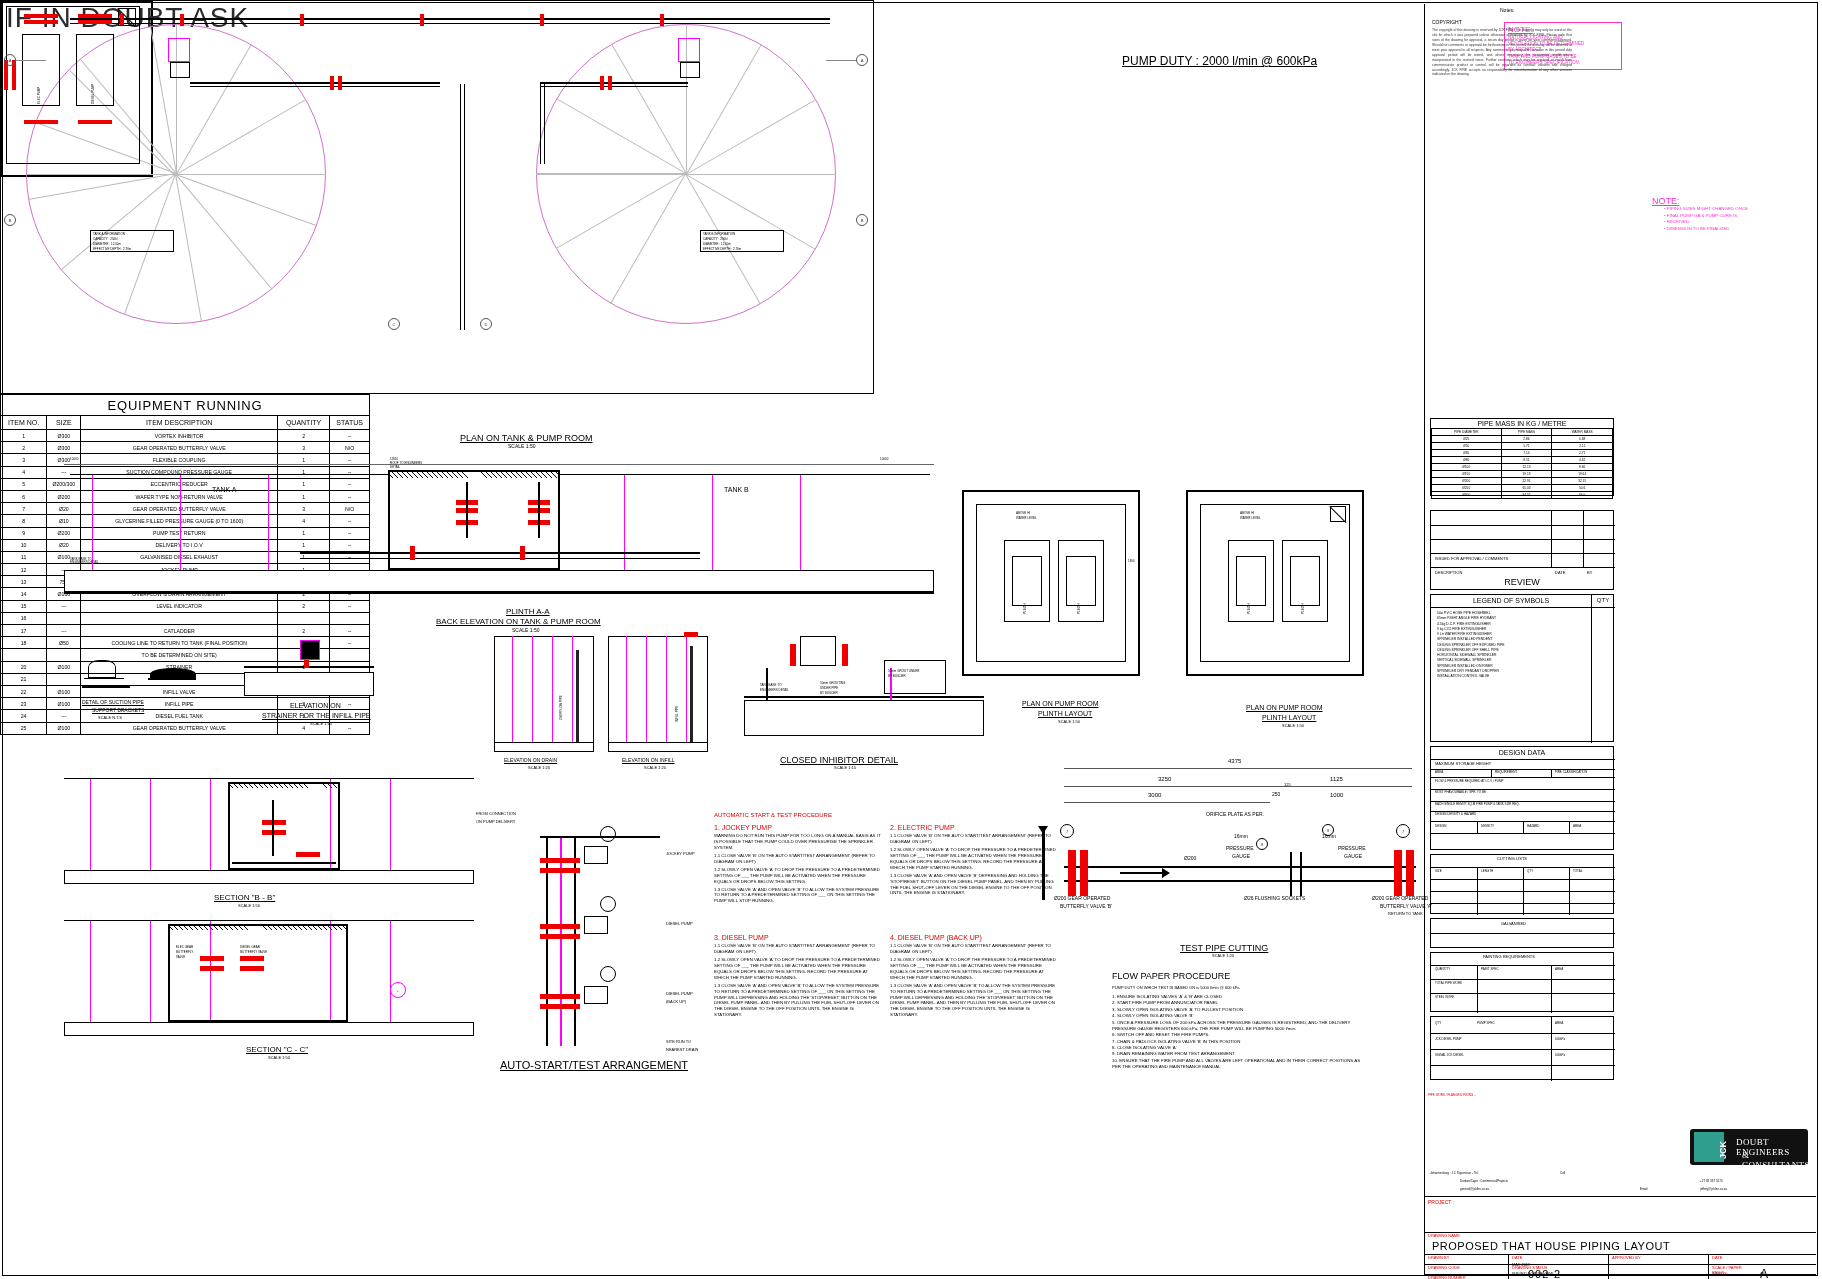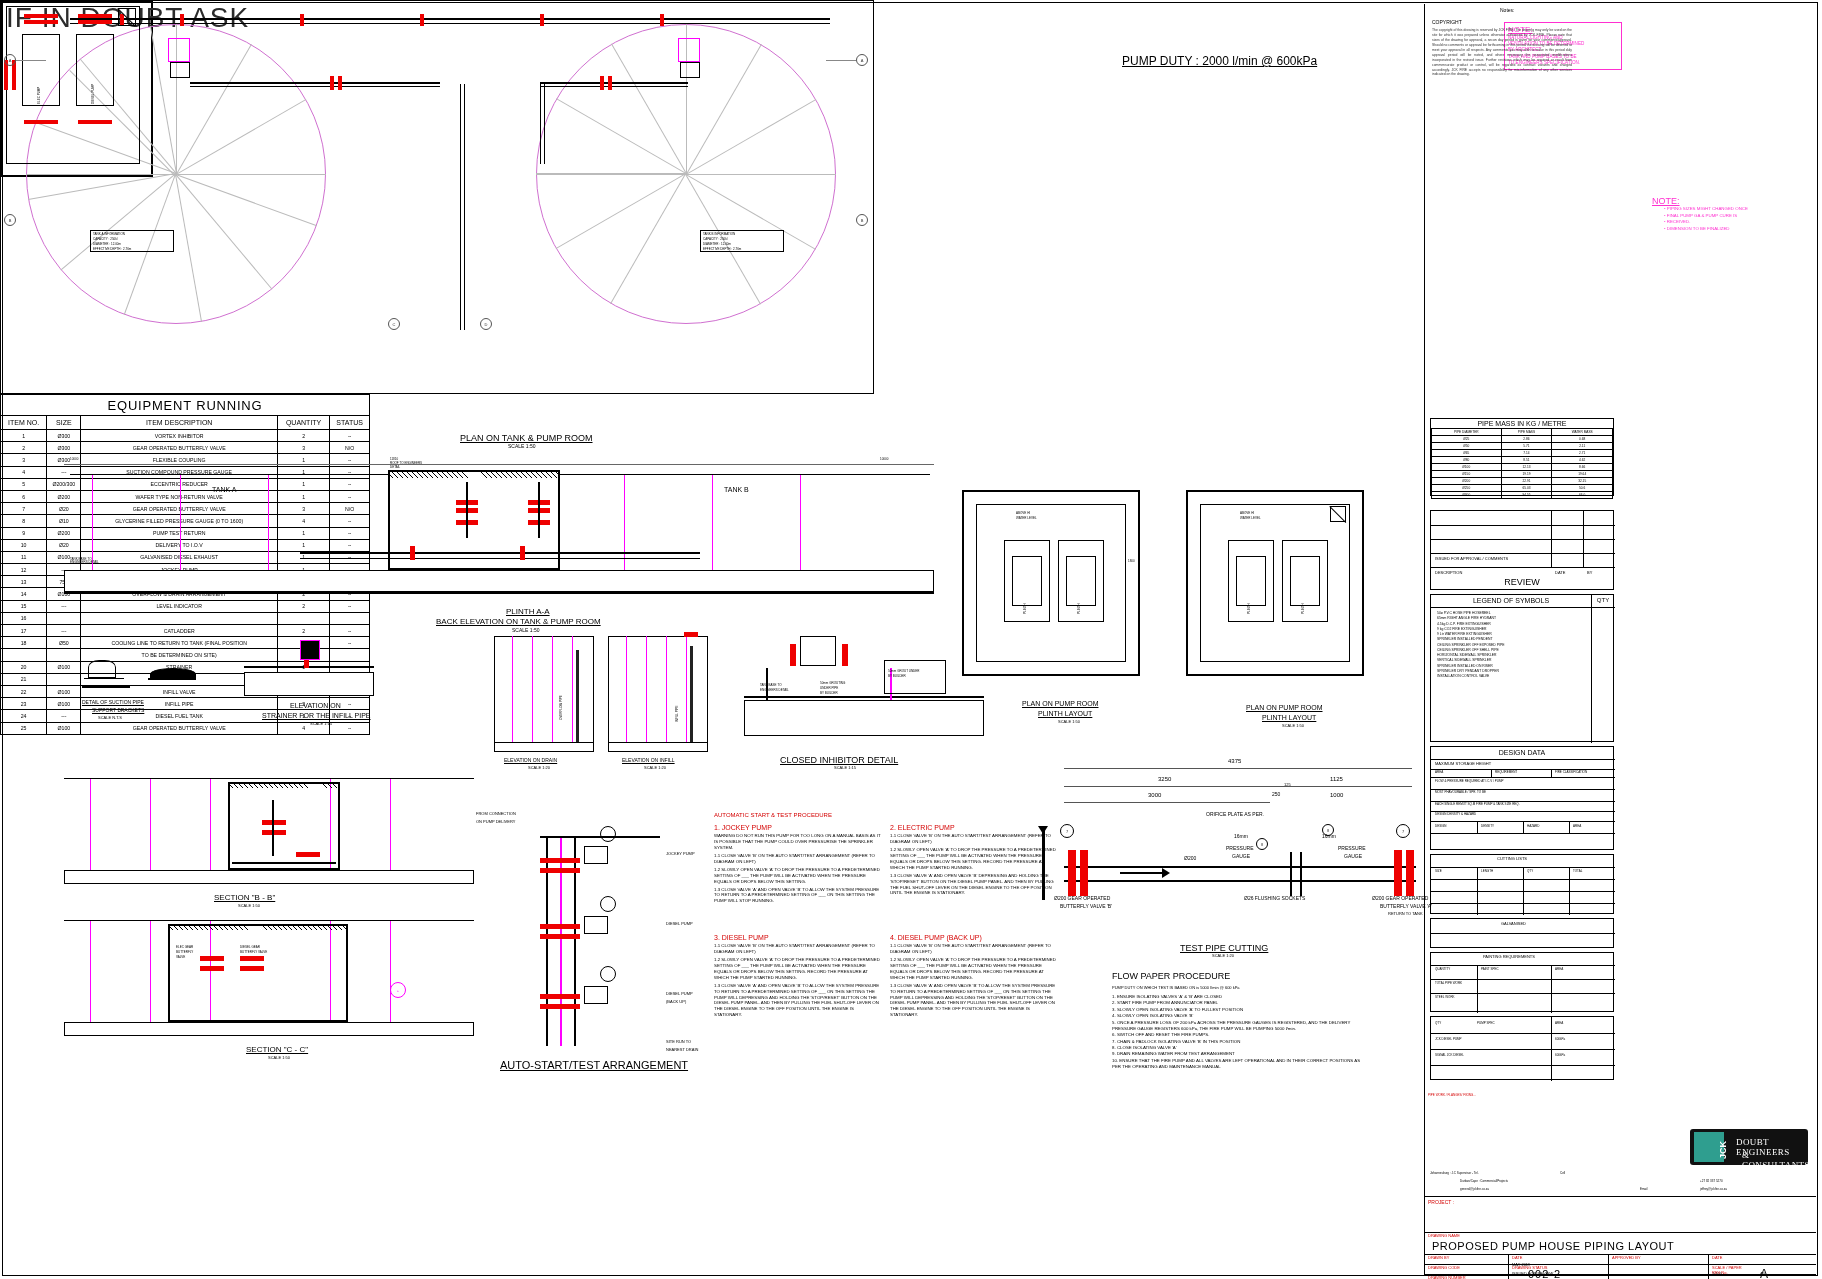--- a/index.html
+++ b/index.html
@@ -583,21 +583,21 @@
 <div class="txt t3" style="left:1460px;top:1180px;">Durban/Cape : Commercial/Projects</div>
 <div class="txt t3" style="left:1700px;top:1180px;">+27 82 337 5270</div>
 <div class="txt t3" style="left:1460px;top:1188px;">general@jckfire.co.za</div>
 <div class="txt t3" style="left:1640px;top:1188px;">Email</div>
 <div class="txt t3" style="left:1700px;top:1188px;">jeffrey@jckfire.co.za</div>
 
 <div class="ln hln" style="left:1424px;top:1196px;width:392px;"></div>
 <div class="txt t5 redtxt" style="left:1428px;top:1200px;">PROJECT :</div>
 <div class="ln hln" style="left:1424px;top:1232px;width:392px;"></div>
 <div class="txt t4 redtxt" style="left:1428px;top:1234px;">DRAWING NAME</div>
-<div class="txt t11" style="left:1432px;top:1241px;letter-spacing:.5px;">PROPOSED PUMP HOUSE PIPING LAYOUT</div>
+<div class="txt t11" style="left:1432px;top:1241px;letter-spacing:.5px;">PROPOSED THAT HOUSE PIPING LAYOUT</div>
 <div class="ln hln" style="left:1424px;top:1254px;width:392px;"></div>
 <div class="ln vln" style="left:1508px;top:1254px;height:25px;"></div>
 <div class="ln vln" style="left:1608px;top:1254px;height:25px;"></div>
 <div class="ln vln" style="left:1708px;top:1254px;height:25px;"></div>
 <div class="txt t4 redtxt" style="left:1428px;top:1256px;">DRAWN BY</div>
 <div class="txt t4 redtxt" style="left:1512px;top:1256px;">DATE</div>
 <div class="txt t4" style="left:1512px;top:1263px;">MAY 2019</div>
 <div class="txt t4 redtxt" style="left:1612px;top:1256px;">APPROVED BY</div>
 <div class="txt t4 redtxt" style="left:1712px;top:1256px;">DATE</div>
 <div class="ln hln" style="left:1424px;top:1264px;width:392px;"></div>

